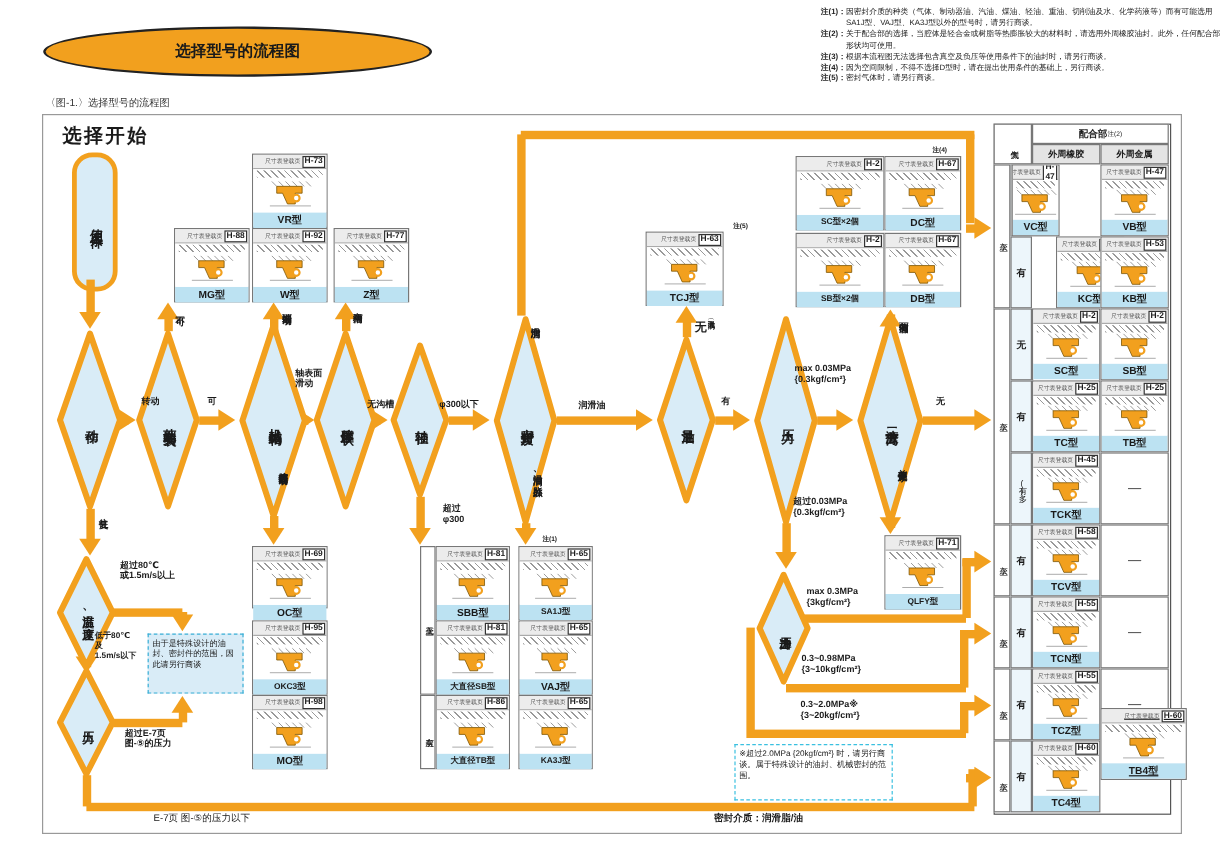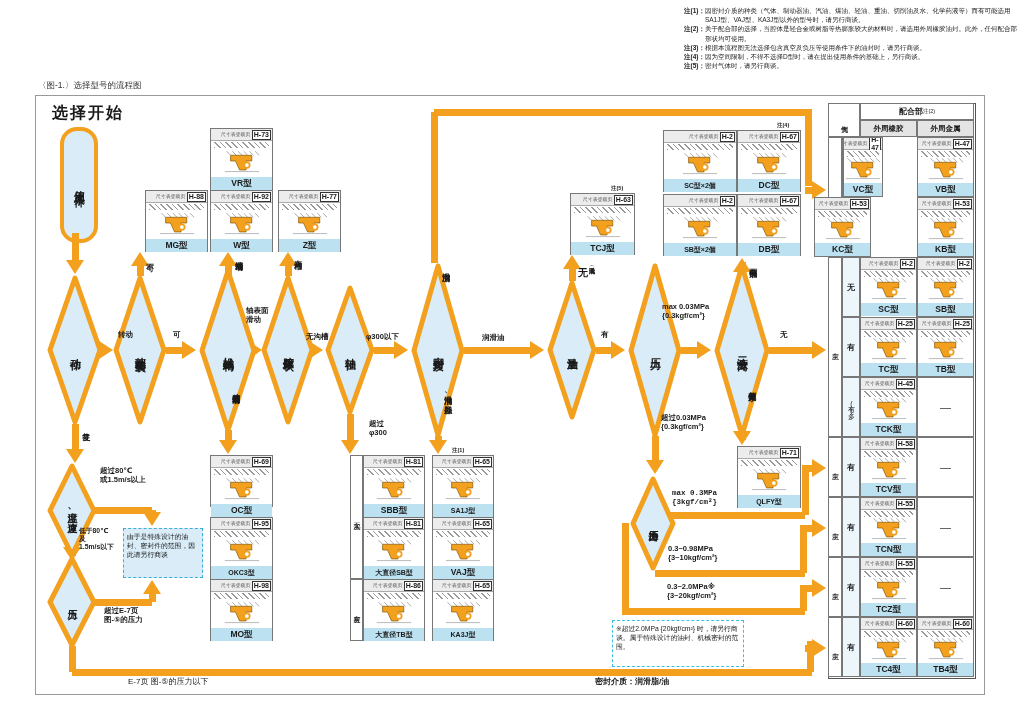--- a/index.html
+++ b/index.html
@@ -51,20 +51,23 @@
   .cell.dash{display:flex;align-items:center;justify-content:center;font-size:11px;color:#333;}
   .dashed-box{position:absolute;border:1.5px dashed #3AAFD6;font-size:6.8px;line-height:1.35;padding:3px;box-sizing:border-box;}
   .bottom-label{position:absolute;font-size:8px;}
   .sup{font-size:5.5px;font-weight:normal;vertical-align:super;}
 </style>
 </head>
 <body>
 
 <div id="stage">
 
+  <div class="abs title-ellipse">
+    <span>选择型号的流程图</span>
+  </div>
   <div class="abs caption">〈图-1.〉选择型号的流程图</div>
 
   <div class="abs notes" id="notes-block">
       <div class="note-row">
         <div class="note-tag">注(1)：</div>
         <div>因密封介质的种类（气体、制动器油、汽油、煤油、轻油、重油、切削油及水、化学药液等）而有可能选用SA1J型、VAJ型、KA3J型以外的型号时，请另行商谈。</div>
       </div>
       <div class="note-row">
         <div class="note-tag">注(2)：</div>
         <div>关于配合部的选择，当腔体是轻合金或树脂等热膨胀较大的材料时，请选用外周橡胶油封。此外，任何配合部形状均可使用。</div>
@@ -303,21 +306,21 @@
       </div>
       <div class="blabel h-sm" style="left: 79px; top: 527px;">
         <div>低于80℃</div>
         <div>及</div>
         <div>1.5m/s以下</div>
       </div>
       <div class="blabel" style="left: 104px; top: 607px;">
         <div>超过E-7页</div>
         <div>图-⑤的压力</div>
       </div>
-      <div class="blabel" style="left: 672px; top: 489px; font-family: Liberation Mono, monospace;">
+      <div class="blabel" style="left: 672px; top: 489px;">
         <div>max 0.3MPa</div>
         <div>{3kgf/cm²}</div>
       </div>
       <div class="blabel" style="left: 668px; top: 545px;">
         <div>0.3~0.98MPa</div>
         <div>{3~10kgf/cm²}</div>
       </div>
       <div class="blabel" style="left: 667px; top: 583px;">
         <div>0.3~2.0MPa※</div>
         <div>{3~20kgf/cm²}</div>
@@ -395,21 +398,21 @@
             <line x1="29" y1="3" x2="34" y2="8" stroke="#999" stroke-width="1"></line>
             <line x1="36" y1="3" x2="41" y2="8" stroke="#999" stroke-width="1"></line>
             <line x1="43" y1="3" x2="48" y2="8" stroke="#999" stroke-width="1"></line>
             <path d="M6 28 h42" stroke="#aaa" stroke-width="1" fill="none"></path>
             <path d="M13 8 h26 v7 h-7 v11 h-8 l-5 -11 h-6 z" fill="#F2A01E" stroke="#7a5200" stroke-width="0.8"></path>
             <circle cx="33" cy="20" r="3.4" fill="#fff" stroke="#F2A01E" stroke-width="2.2"></circle>
           </svg>
         </div>
         <div class="card-label">Z型</div>
       </div>
-      <div class="card" style="left: 570px; top: 193px; width: 65px; height: 62px;">
+      <div class="card" style="left: 538px; top: 193px; width: 65px; height: 62px;">
         <div class="card-head">
           <div class="chl">尺寸表登载页</div>
           <div class="card-page">H-63</div>
         </div>
         <div class="card-draw" style="height: 36px;">
           <svg width="44" height="28" viewBox="0 0 54 30">
             <line x1="8" y1="3" x2="13" y2="8" stroke="#999" stroke-width="1"></line>
             <line x1="15" y1="3" x2="20" y2="8" stroke="#999" stroke-width="1"></line>
             <line x1="22" y1="3" x2="27" y2="8" stroke="#999" stroke-width="1"></line>
             <line x1="29" y1="3" x2="34" y2="8" stroke="#999" stroke-width="1"></line>
@@ -773,21 +776,21 @@
             <line x1="36" y1="3" x2="41" y2="8" stroke="#999" stroke-width="1"></line>
             <line x1="43" y1="3" x2="48" y2="8" stroke="#999" stroke-width="1"></line>
             <path d="M6 28 h42" stroke="#aaa" stroke-width="1" fill="none"></path>
             <path d="M13 8 h26 v7 h-7 v11 h-8 l-5 -11 h-6 z" fill="#F2A01E" stroke="#7a5200" stroke-width="0.8"></path>
             <circle cx="33" cy="20" r="3.4" fill="#fff" stroke="#F2A01E" stroke-width="2.2"></circle>
           </svg>
         </div>
         <div class="card-label">VB型</div>
       </div>
       <div class="cell cond" style="left: 842px; top: 197px; width: 18px; height: 60px;">有</div>
-      <div class="cell " style="left: 814px; top: 197px; width: 57px; height: 60px;">
+      <div class="cell " style="left: 880px; top: 197px; width: 57px; height: 60px;">
         <div class="card-head">
           <div class="chl">尺寸表登载页</div>
           <div class="card-page">H-53</div>
         </div>
         <div class="card-draw" style="height: 33px;">
           <svg width="44" height="28" viewBox="0 0 54 30">
             <line x1="8" y1="3" x2="13" y2="8" stroke="#999" stroke-width="1"></line>
             <line x1="15" y1="3" x2="20" y2="8" stroke="#999" stroke-width="1"></line>
             <line x1="22" y1="3" x2="27" y2="8" stroke="#999" stroke-width="1"></line>
             <line x1="29" y1="3" x2="34" y2="8" stroke="#999" stroke-width="1"></line>
@@ -1006,21 +1009,21 @@
             <line x1="29" y1="3" x2="34" y2="8" stroke="#999" stroke-width="1"></line>
             <line x1="36" y1="3" x2="41" y2="8" stroke="#999" stroke-width="1"></line>
             <line x1="43" y1="3" x2="48" y2="8" stroke="#999" stroke-width="1"></line>
             <path d="M6 28 h42" stroke="#aaa" stroke-width="1" fill="none"></path>
             <path d="M13 8 h26 v7 h-7 v11 h-8 l-5 -11 h-6 z" fill="#F2A01E" stroke="#7a5200" stroke-width="0.8"></path>
             <circle cx="33" cy="20" r="3.4" fill="#fff" stroke="#F2A01E" stroke-width="2.2"></circle>
           </svg>
         </div>
         <div class="card-label">TC4型</div>
       </div>
-      <div class="cell " style="left: 917px; top: 617px; width: 57px; height: 60px;">
+      <div class="cell " style="left: 917px; top: 590px; width: 72px; height: 60px; text-decoration: underline;">
         <div class="card-head">
           <div class="chl">尺寸表登载页</div>
           <div class="card-page">H-60</div>
         </div>
         <div class="card-draw" style="height: 33px;">
           <svg width="44" height="28" viewBox="0 0 54 30">
             <line x1="8" y1="3" x2="13" y2="8" stroke="#999" stroke-width="1"></line>
             <line x1="15" y1="3" x2="20" y2="8" stroke="#999" stroke-width="1"></line>
             <line x1="22" y1="3" x2="27" y2="8" stroke="#999" stroke-width="1"></line>
             <line x1="29" y1="3" x2="34" y2="8" stroke="#999" stroke-width="1"></line>

